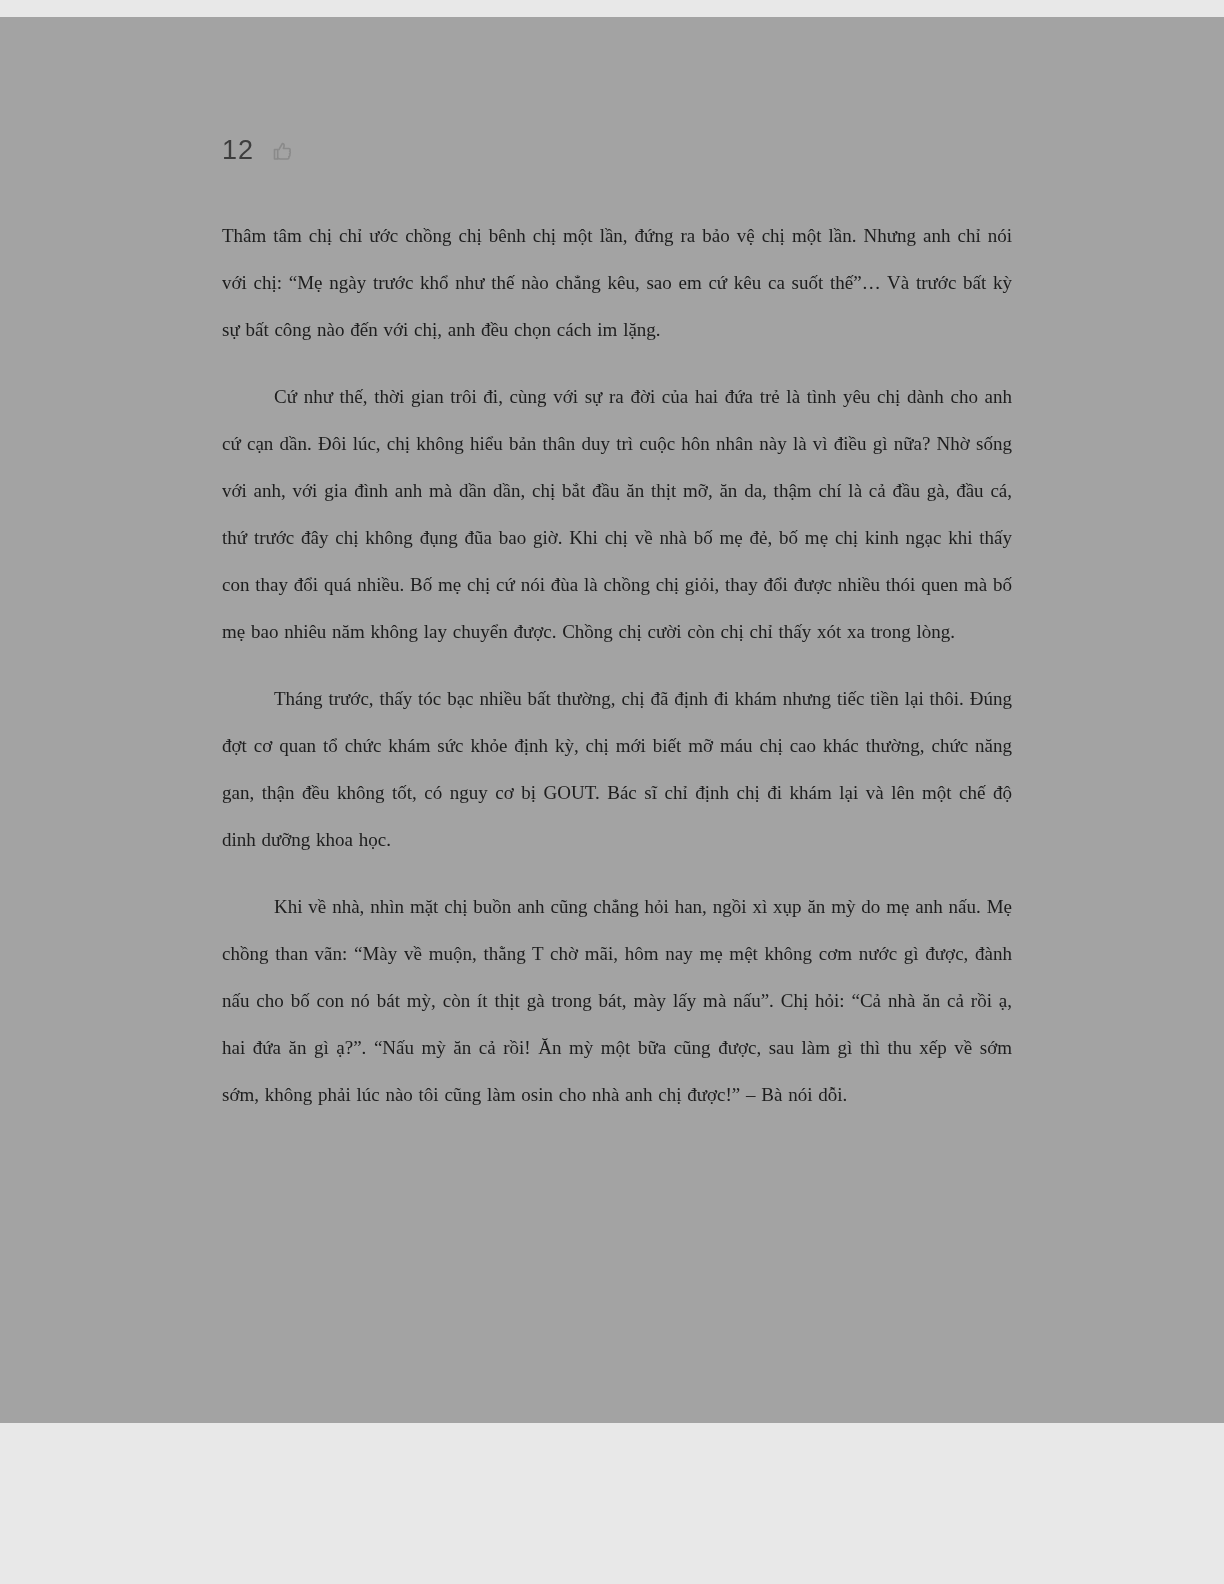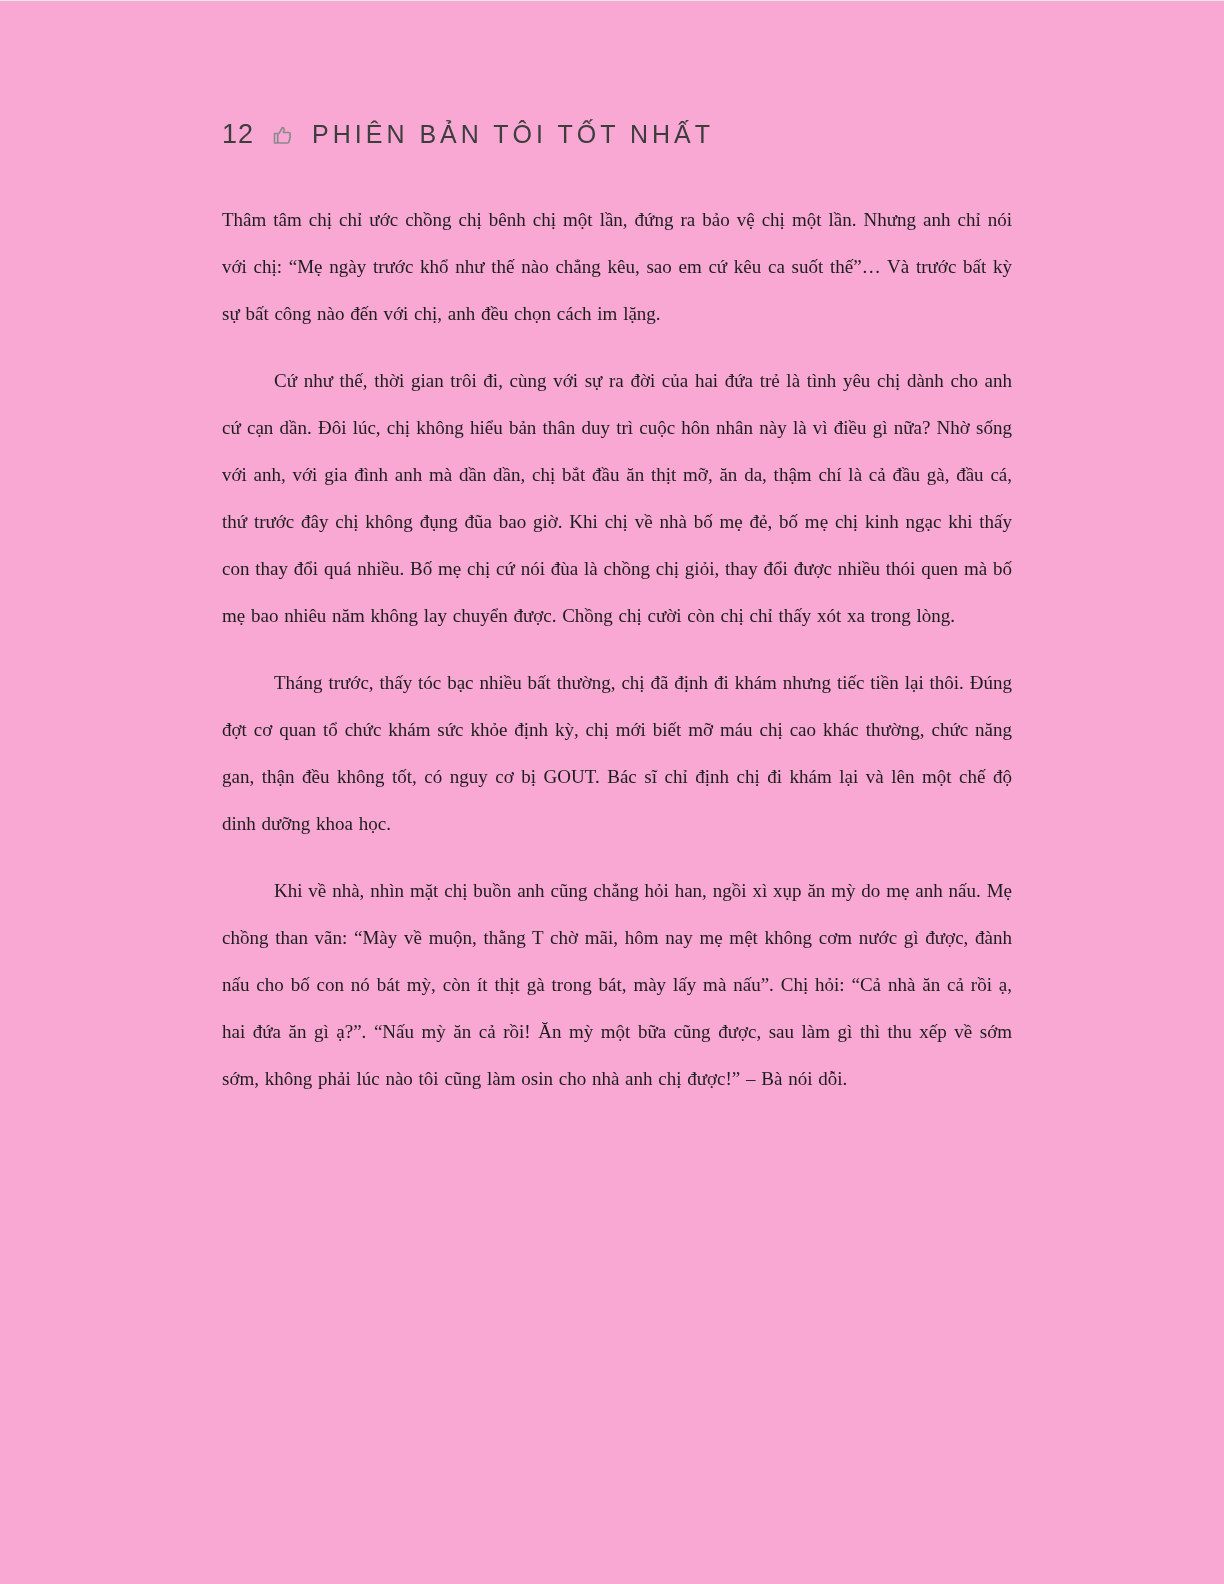--- a/index.html
+++ b/index.html
@@ -4,23 +4,23 @@
 <style>
   * { margin: 0; padding: 0; box-sizing: border-box; }
 
   html, body {
     background: #e8e8e8;
   }
 
   .page {
     position: relative;
     width: 1224px;
-    height: 1584px;
-    margin: 1px auto;
-    background: #f9a8d4;
+    height: 1406px;
+    margin: 17px auto;
+    background: #a3a3a3;
     overflow: hidden;
     font-family: "Liberation Serif", "DejaVu Serif", serif;
   }
 
   .content {
     position: absolute;
     left: 222px;
     top: 118px;
     width: 790px;
   }
@@ -88,21 +88,20 @@
   <div class="content">
 
     <div class="running-header">
       <span class="page-number">12</span>
       <span class="header-icon">
         <svg viewBox="0 0 24 24" aria-hidden="true">
           <path d="M3.5 10.5 h3.2 v9.5 h-3.2 z"></path>
           <path d="M6.7 19.2 c0.6 0.5 1.5 0.8 2.5 0.8 h7.2 c0.9 0 1.6-0.7 1.6-1.6 0-0.3-0.1-0.6-0.2-0.8 0.7-0.1 1.2-0.7 1.2-1.5 0-0.5-0.2-0.9-0.5-1.2 0.5-0.3 0.8-0.8 0.8-1.4 0-0.5-0.3-1-0.7-1.3 0.4-0.3 0.6-0.7 0.6-1.2 0-0.8-0.7-1.5-1.5-1.5 h-5.3 c0 0 0.7-2.1 0.7-3.1 0-1.2-0.9-1.9-1.7-1.9 l-3.5 6.1"></path>
         </svg>
       </span>
-      <span class="book-title">PHIÊN BẢN TÔI TỐT NHẤT</span>
     </div>
 
     <div class="body-text">
       <p class="first">Thâm tâm chị chỉ ước chồng chị bênh chị một lần, đứng ra bảo vệ chị một lần. Nhưng anh chỉ nói với chị: “Mẹ ngày trước khổ như thế nào chẳng kêu, sao em cứ kêu ca suốt thế”… Và trước bất kỳ sự bất công nào đến với chị, anh đều chọn cách im lặng.</p>
       <p>Cứ như thế, thời gian trôi đi, cùng với sự ra đời của hai đứa trẻ là tình yêu chị dành cho anh cứ cạn dần. Đôi lúc, chị không hiểu bản thân duy trì cuộc hôn nhân này là vì điều gì nữa? Nhờ sống với anh, với gia đình anh mà dần dần, chị bắt đầu ăn thịt mỡ, ăn da, thậm chí là cả đầu gà, đầu cá, thứ trước đây chị không đụng đũa bao giờ. Khi chị về nhà bố mẹ đẻ, bố mẹ chị kinh ngạc khi thấy con thay đổi quá nhiều. Bố mẹ chị cứ nói đùa là chồng chị giỏi, thay đổi được nhiều thói quen mà bố mẹ bao nhiêu năm không lay chuyển được. Chồng chị cười còn chị chỉ thấy xót xa trong lòng.</p>
       <p>Tháng trước, thấy tóc bạc nhiều bất thường, chị đã định đi khám nhưng tiếc tiền lại thôi. Đúng đợt cơ quan tổ chức khám sức khỏe định kỳ, chị mới biết mỡ máu chị cao khác thường, chức năng gan, thận đều không tốt, có nguy cơ bị GOUT. Bác sĩ chỉ định chị đi khám lại và lên một chế độ dinh dưỡng khoa học.</p>
       <p>Khi về nhà, nhìn mặt chị buồn anh cũng chẳng hỏi han, ngồi xì xụp ăn mỳ do mẹ anh nấu. Mẹ chồng than vãn: “Mày về muộn, thằng T chờ mãi, hôm nay mẹ mệt không cơm nước gì được, đành nấu cho bố con nó bát mỳ, còn ít thịt gà trong bát, mày lấy mà nấu”. Chị hỏi: “Cả nhà ăn cả rồi ạ, hai đứa ăn gì ạ?”. “Nấu mỳ ăn cả rồi! Ăn mỳ một bữa cũng được, sau làm gì thì thu xếp về sớm sớm, không phải lúc nào tôi cũng làm osin cho nhà anh chị được!” – Bà nói dỗi.</p>
     </div>
 
   </div>

